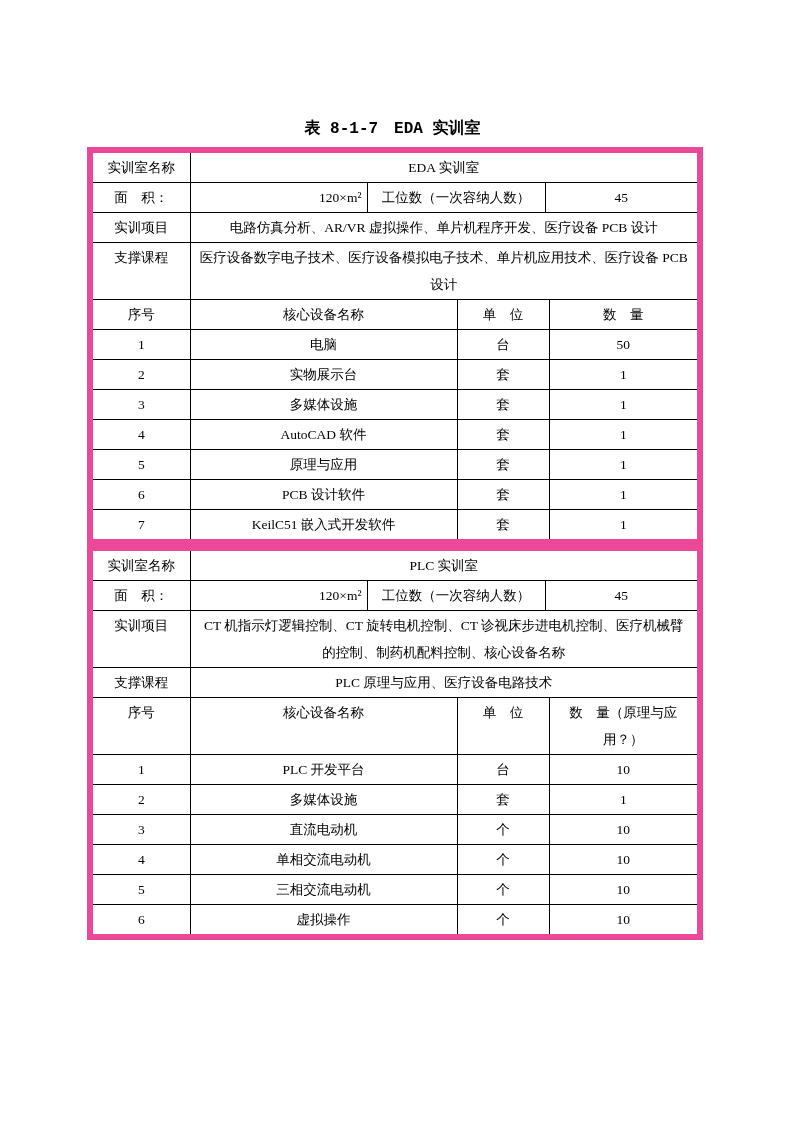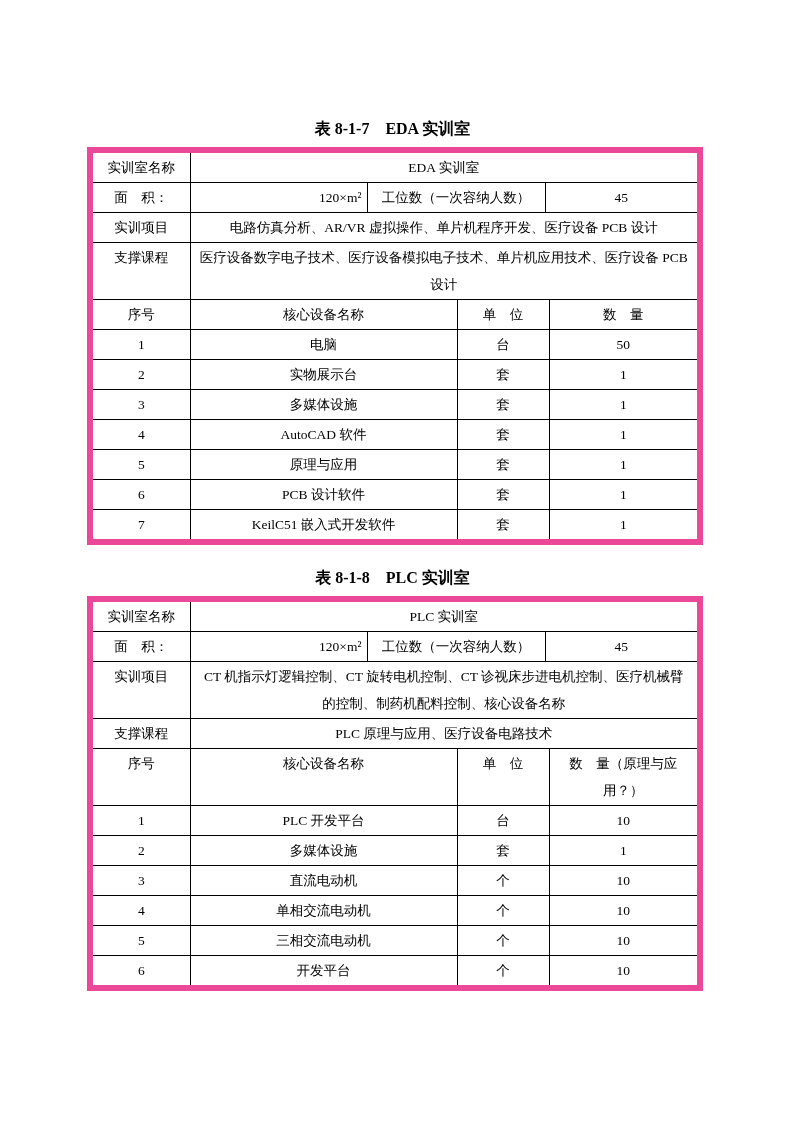--- a/index.html
+++ b/index.html
@@ -15,21 +15,21 @@
     overflow: hidden;
   }
   .table-title {
     font-weight: bold;
     font-size: 16px;
     line-height: 22px;
     text-align: center;
     width: 611px;
     margin-left: 87px;
   }
-  .title-1 { margin-top: 118px; margin-bottom: 7px; }
+  .title-1 { margin-top: 118px; margin-bottom: 7px; font-family: Liberation Mono, monospace; }
   .title-2 { margin-top: 22px;  margin-bottom: 7px; }
   table.doc-table {
     border-collapse: collapse;
     table-layout: fixed;
     width: 611px;
     margin-left: 87px;
     border: 6px solid #ec4899;
   }
   table.doc-table td {
     border: 1px solid #000;
@@ -131,21 +131,20 @@
       </tr>
       <tr>
         <td class="ac">7</td>
         <td class="ac" colspan="2">KeilC51 嵌入式开发软件</td>
         <td class="ac" colspan="2">套</td>
         <td class="ac" colspan="2">1</td>
       </tr>
     </tbody>
   </table>
 
-  <div class="table-title title-2">表 8-1-8　PLC 实训室</div>
 
   <table class="doc-table">
     <colgroup>
       <col style="width:100px">
         <col style="width:177px">
         <col style="width:90px">
       <col style="width:88px">
         <col style="width:4px">
         <col style="width:84px">
         <col style="width:67px">
@@ -200,21 +199,21 @@
         <td class="ac" colspan="2">10</td>
       </tr>
       <tr>
         <td class="ac">5</td>
         <td class="ac" colspan="2">三相交流电动机</td>
         <td class="ac" colspan="2">个</td>
         <td class="ac" colspan="2">10</td>
       </tr>
       <tr>
         <td class="ac">6</td>
-        <td class="ac" colspan="2">开发平台</td>
+        <td class="ac" colspan="2">虚拟操作</td>
         <td class="ac" colspan="2">个</td>
         <td class="ac" colspan="2">10</td>
       </tr>
     </tbody>
   </table>
 
 
 </div>
 
 </body></html>

